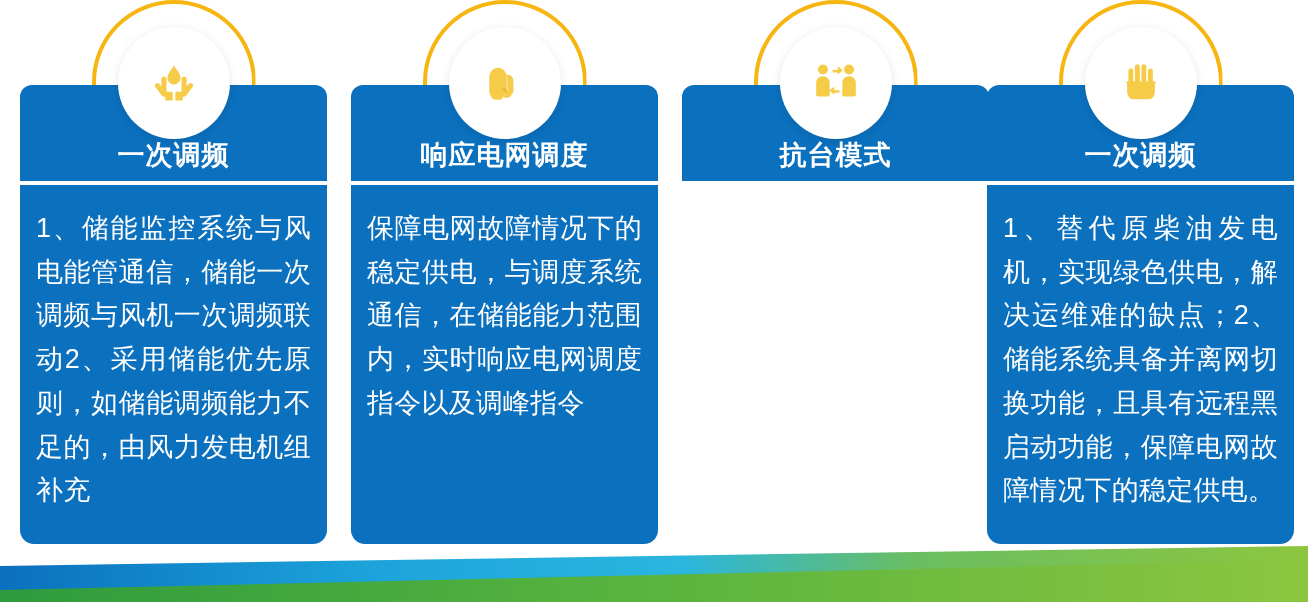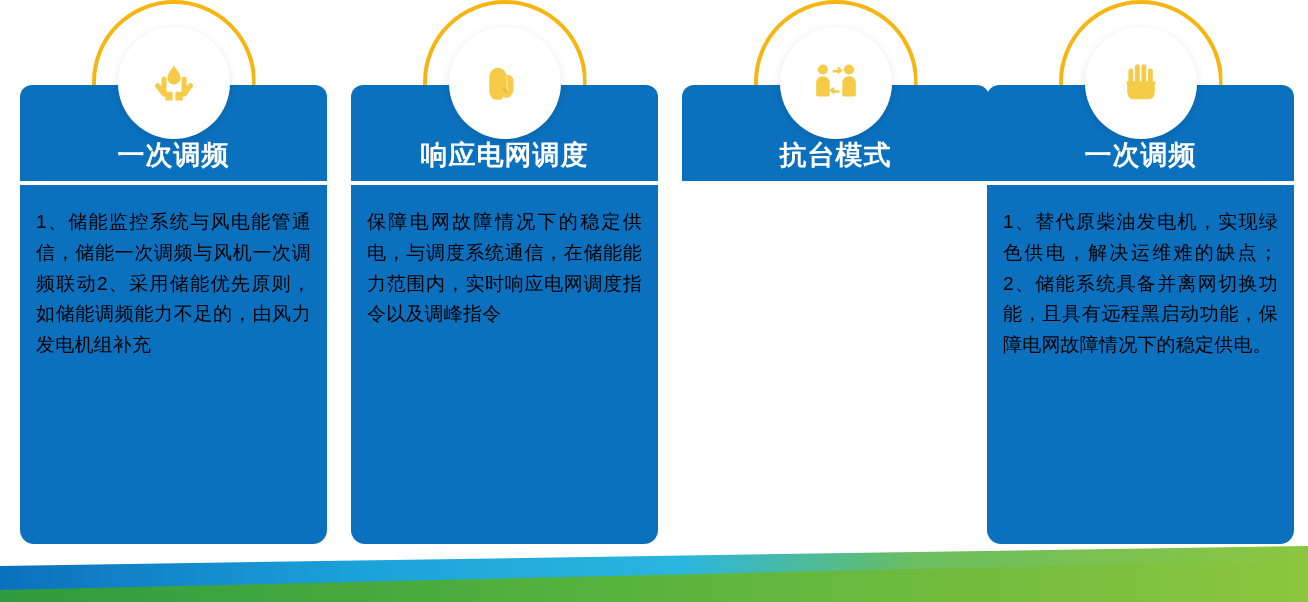--- a/index.html
+++ b/index.html
@@ -98,22 +98,22 @@
     left: 0;
     top: 100px;
     width: 307px;
     height: 359px;
     background: #0B70BE;
     border-radius: 0 0 14px 14px;
     padding: 22px 16px 16px 16px;
     z-index: 2;
   }
   .card-body p {
-    color: #000000;
-    font-size: 19px;
+    color: #ffffff;
+    font-size: 27px;
     line-height: 1.62;
     letter-spacing: 0.2px;
     text-align: justify;
     text-justify: inter-character;
     word-break: break-all;
   }
 
   
   .waves {
     position: absolute;

